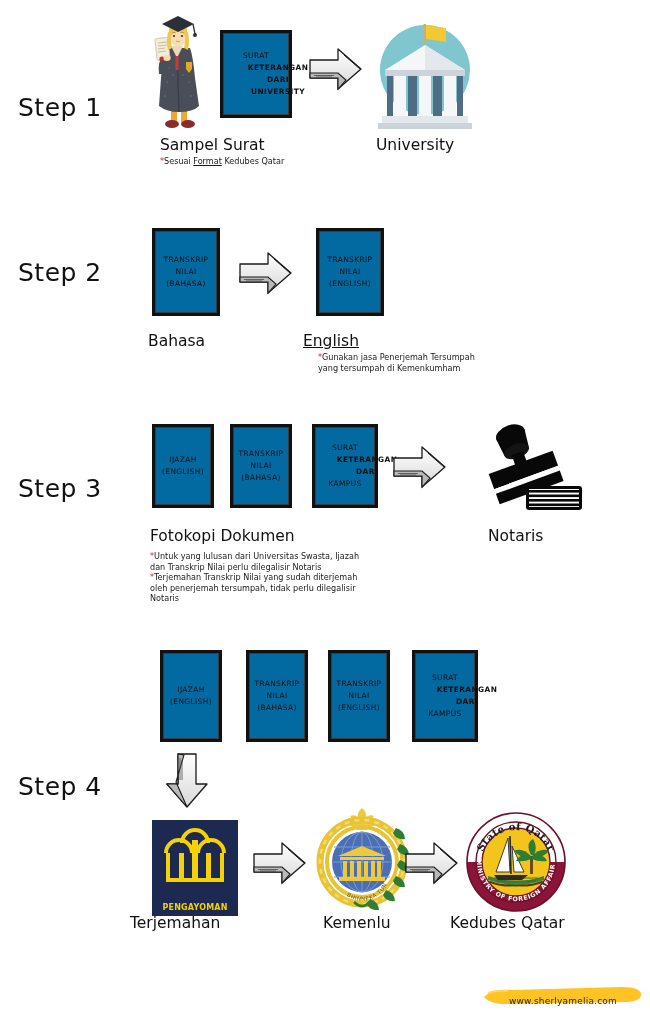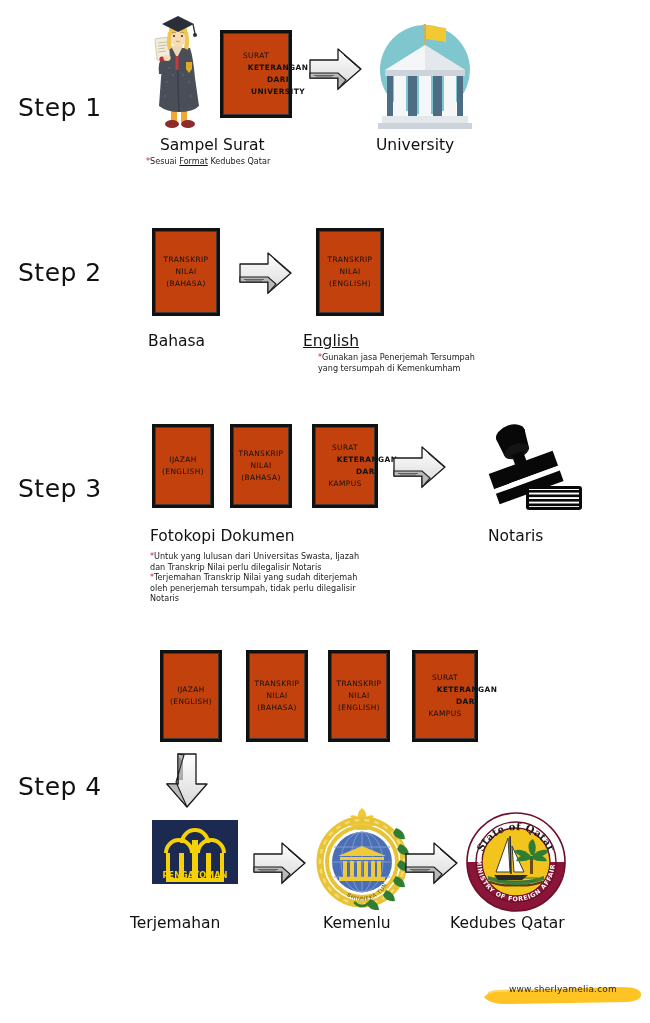--- a/index.html
+++ b/index.html
@@ -12,21 +12,21 @@
 
   
   .step-label{
     font-family:"DejaVu Sans", sans-serif;
     font-size:25px; font-weight:400; letter-spacing:0.5px;
     color:#111; white-space:nowrap;
   }
 
   
   .doc{
-    background:#c2410c;
+    background:#0369a1;
     border:3px solid #111111;
     box-shadow:0 0 0 1px #ffffff inset;
     display:flex;align-items:center;justify-content:center;
     box-sizing:border-box;
   }
   .doc-inner{
     border:1px solid #3a3a3a;
     width:100%;height:100%;
     display:flex;flex-direction:column;
     align-items:center;justify-content:center;
@@ -71,21 +71,21 @@
     color:#f5d108;
     font-size:8px;
     font-weight:bold;
     letter-spacing:0.2px;
     font-family:"DejaVu Sans", sans-serif;
   }
 
   
   .footer-band{
     position:absolute;
-    display:flex;align-items:flex-start;justify-content:center;
+    display:flex;align-items:flex-end;justify-content:center;
   }
   .footer-txt{
     position:relative;
     font-size:9px;
     color:#2a2a2a;
     font-family:"DejaVu Sans", sans-serif;
     letter-spacing:0.2px;
     white-space:nowrap;
   }
 </style>
@@ -203,21 +203,21 @@
   <rect x="15" y="64" width="6" height="40" fill="#4d6d85"></rect>
   <rect x="85" y="64" width="6" height="40" fill="#4d6d85"></rect>
 
   <rect x="10" y="104" width="86" height="7" fill="#e3e8ed"></rect>
   <rect x="6" y="111" width="94" height="6" fill="#ccd3da"></rect>
 </svg>
 </div>
 
 <div class="abs caption big" style="left:160px;top:136px;">Sampel Surat</div>
 <div class="abs caption big" style="left:376px;top:136px;">University</div>
-<div class="abs note" style="left:146px;top:156px;">
+<div class="abs note" style="left:160px;top:156px;">
   <span class="ast">*</span><span>Sesuai </span><u>Format</u><span> Kedubes Qatar</span>
 </div>
 
 <div class="abs step-label" style="left:18px;top:258px;">Step 2</div>
 
 <div class="abs doc" style="left:152px;top:228px;width:68px;height:88px;">
   <div class="doc-inner">
     <div class="doc-line">TRANSKRIP</div>
     <div class="doc-line">NILAI</div>
     <div class="doc-line">(BAHASA)</div>
@@ -361,21 +361,21 @@
 <svg class="arrow" width="46" height="58" viewBox="0 0 46 58">
   <polygon points="14,2 32,2 32,32 43,32 23,55 3,32 14,32" fill="url(#arrGrad)" stroke="#1a1a1a" stroke-width="1.3" stroke-linejoin="round"></polygon>
   <polygon points="14,2 14,32 3,32 23,55 12,30 20,3" fill="#b9b9b9" stroke="#1a1a1a" stroke-width="1.1"></polygon>
   <g stroke="#4a4a4a" stroke-width="0.8">
     <line x1="16" y1="6" x2="16" y2="28"></line>
     <line x1="18" y1="8" x2="18" y2="28"></line>
   </g>
 </svg>
 </div>
 
-<div class="abs kemenkum" style="left:152px;top:820px;width:86px;height:64px;">
+<div class="abs kemenkum" style="left:152px;top:820px;width:86px;height:96px;">
   <svg width="86" height="76" viewBox="0 0 86 76" style="display:block">
     <g fill="none" stroke="#f5d108" stroke-width="4">
       <path d="M43 10 a13 13 0 0 1 13 13"></path>
       <path d="M43 10 a13 13 0 0 0 -13 13"></path>
       <path d="M27 20 a13 13 0 0 1 13 13"></path>
       <path d="M27 20 a13 13 0 0 0 -13 13"></path>
       <path d="M59 20 a13 13 0 0 1 13 13"></path>
       <path d="M59 20 a13 13 0 0 0 -13 13"></path>
     </g>
     <rect x="40" y="20" width="6" height="40" fill="#f5d108"></rect>

